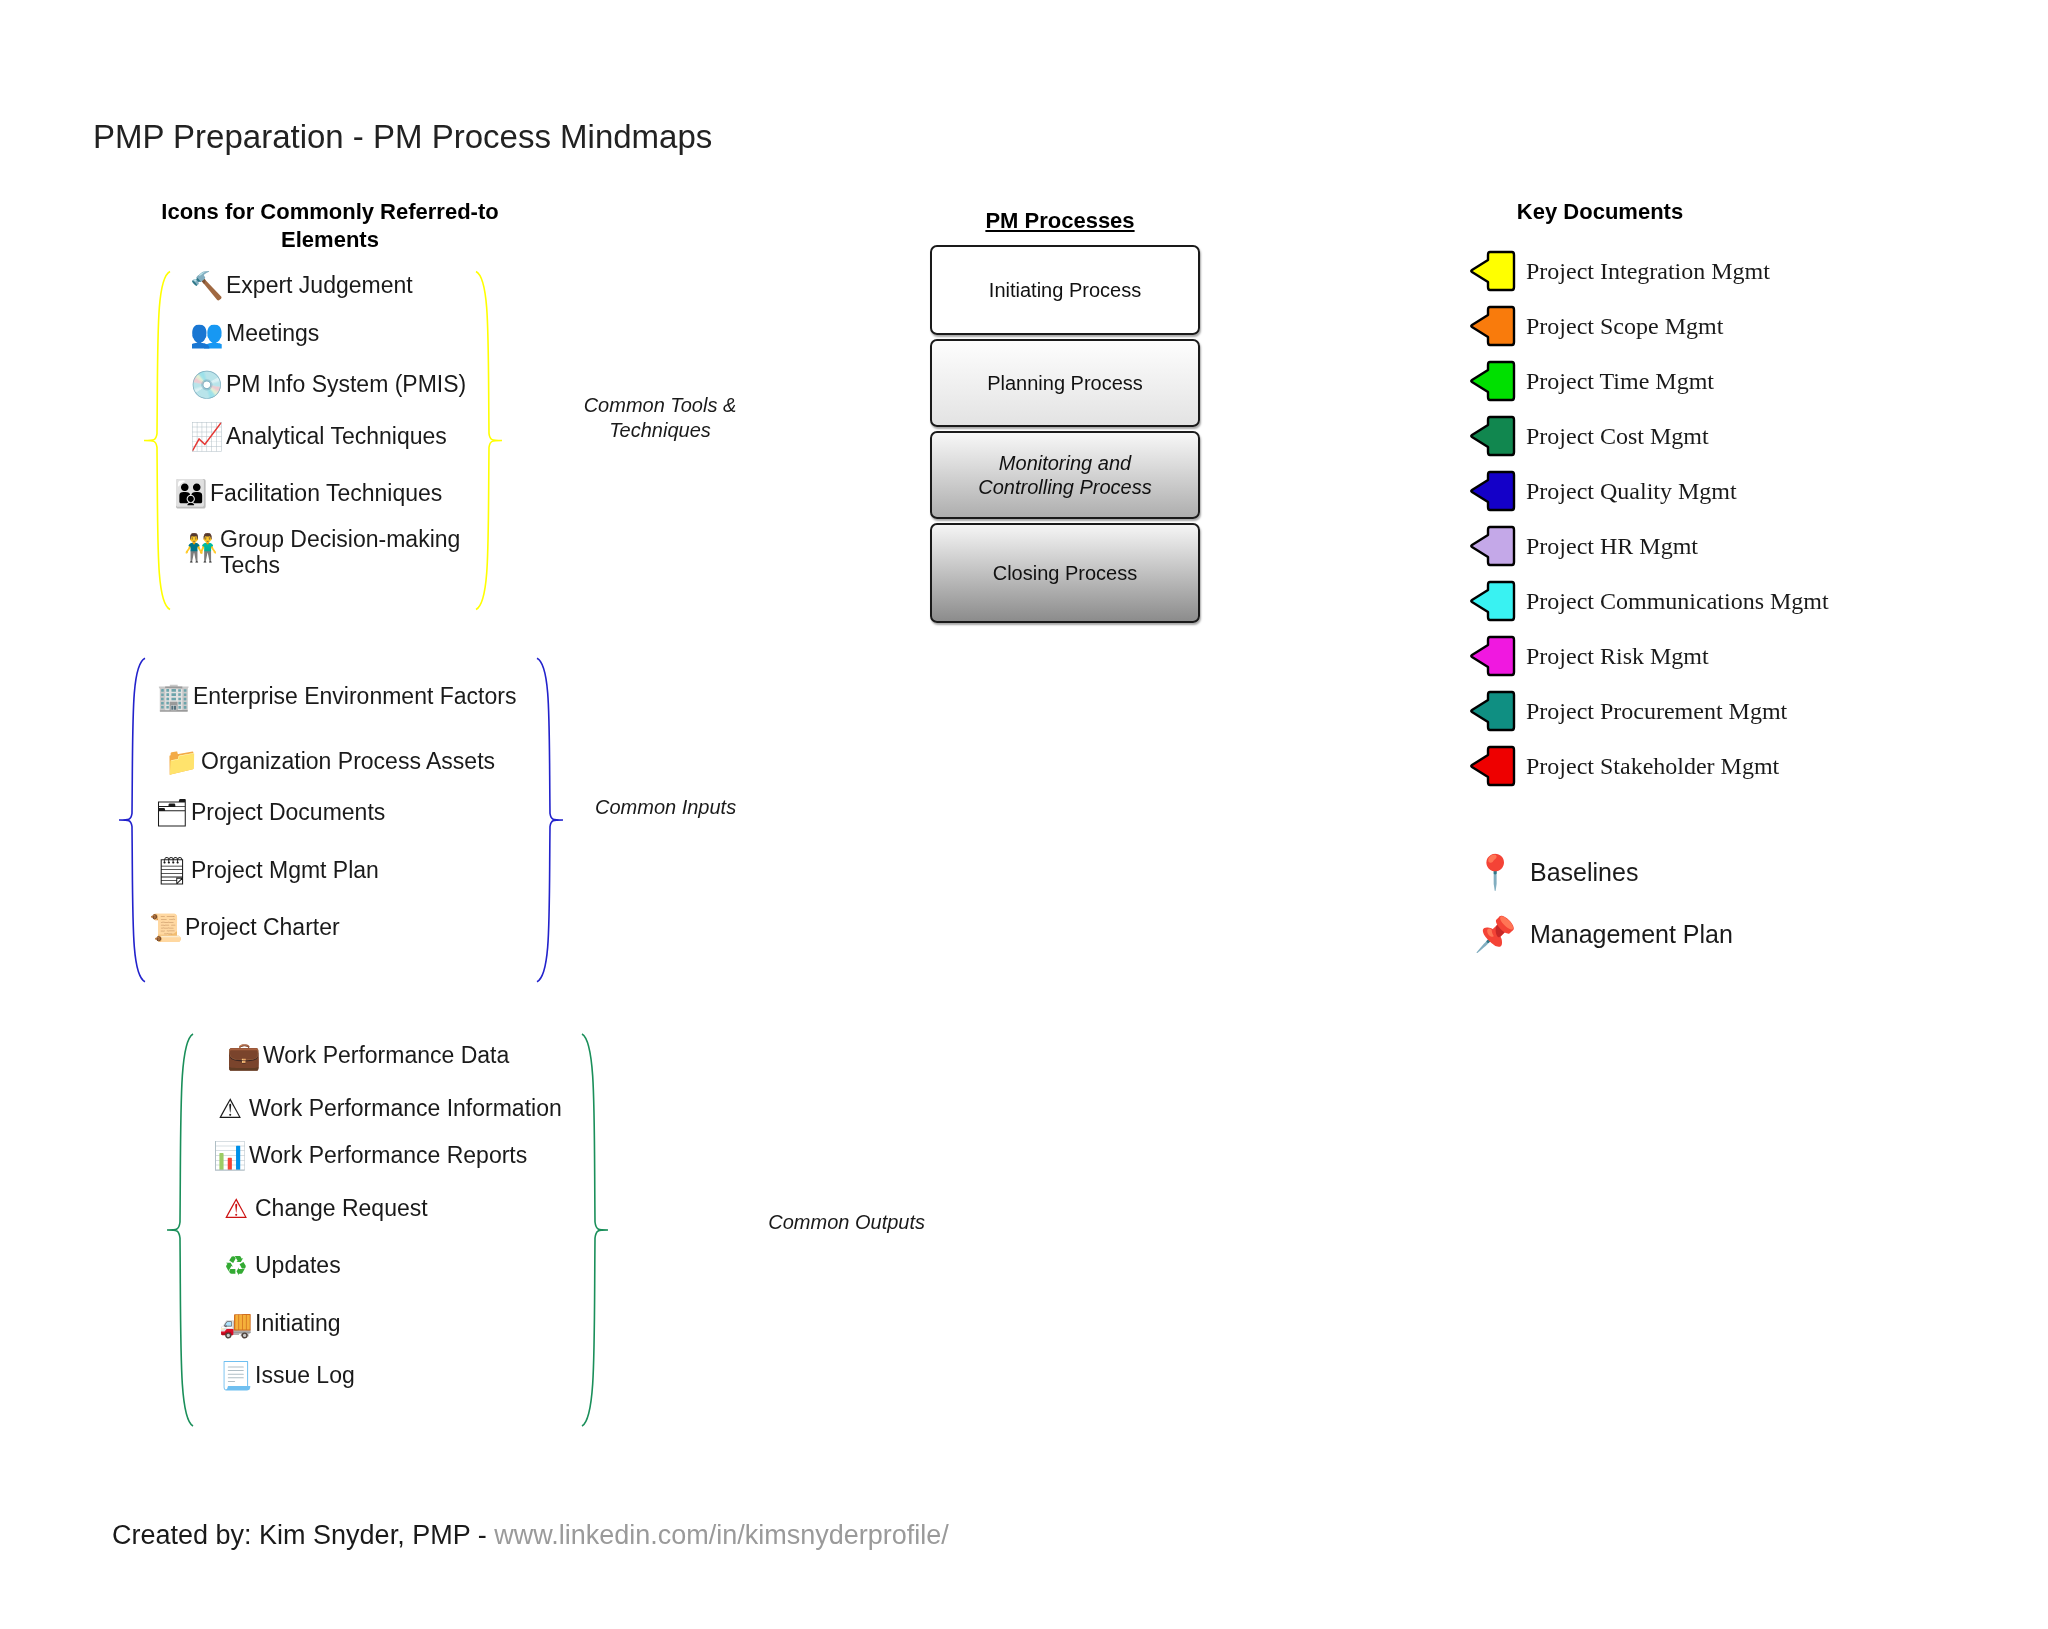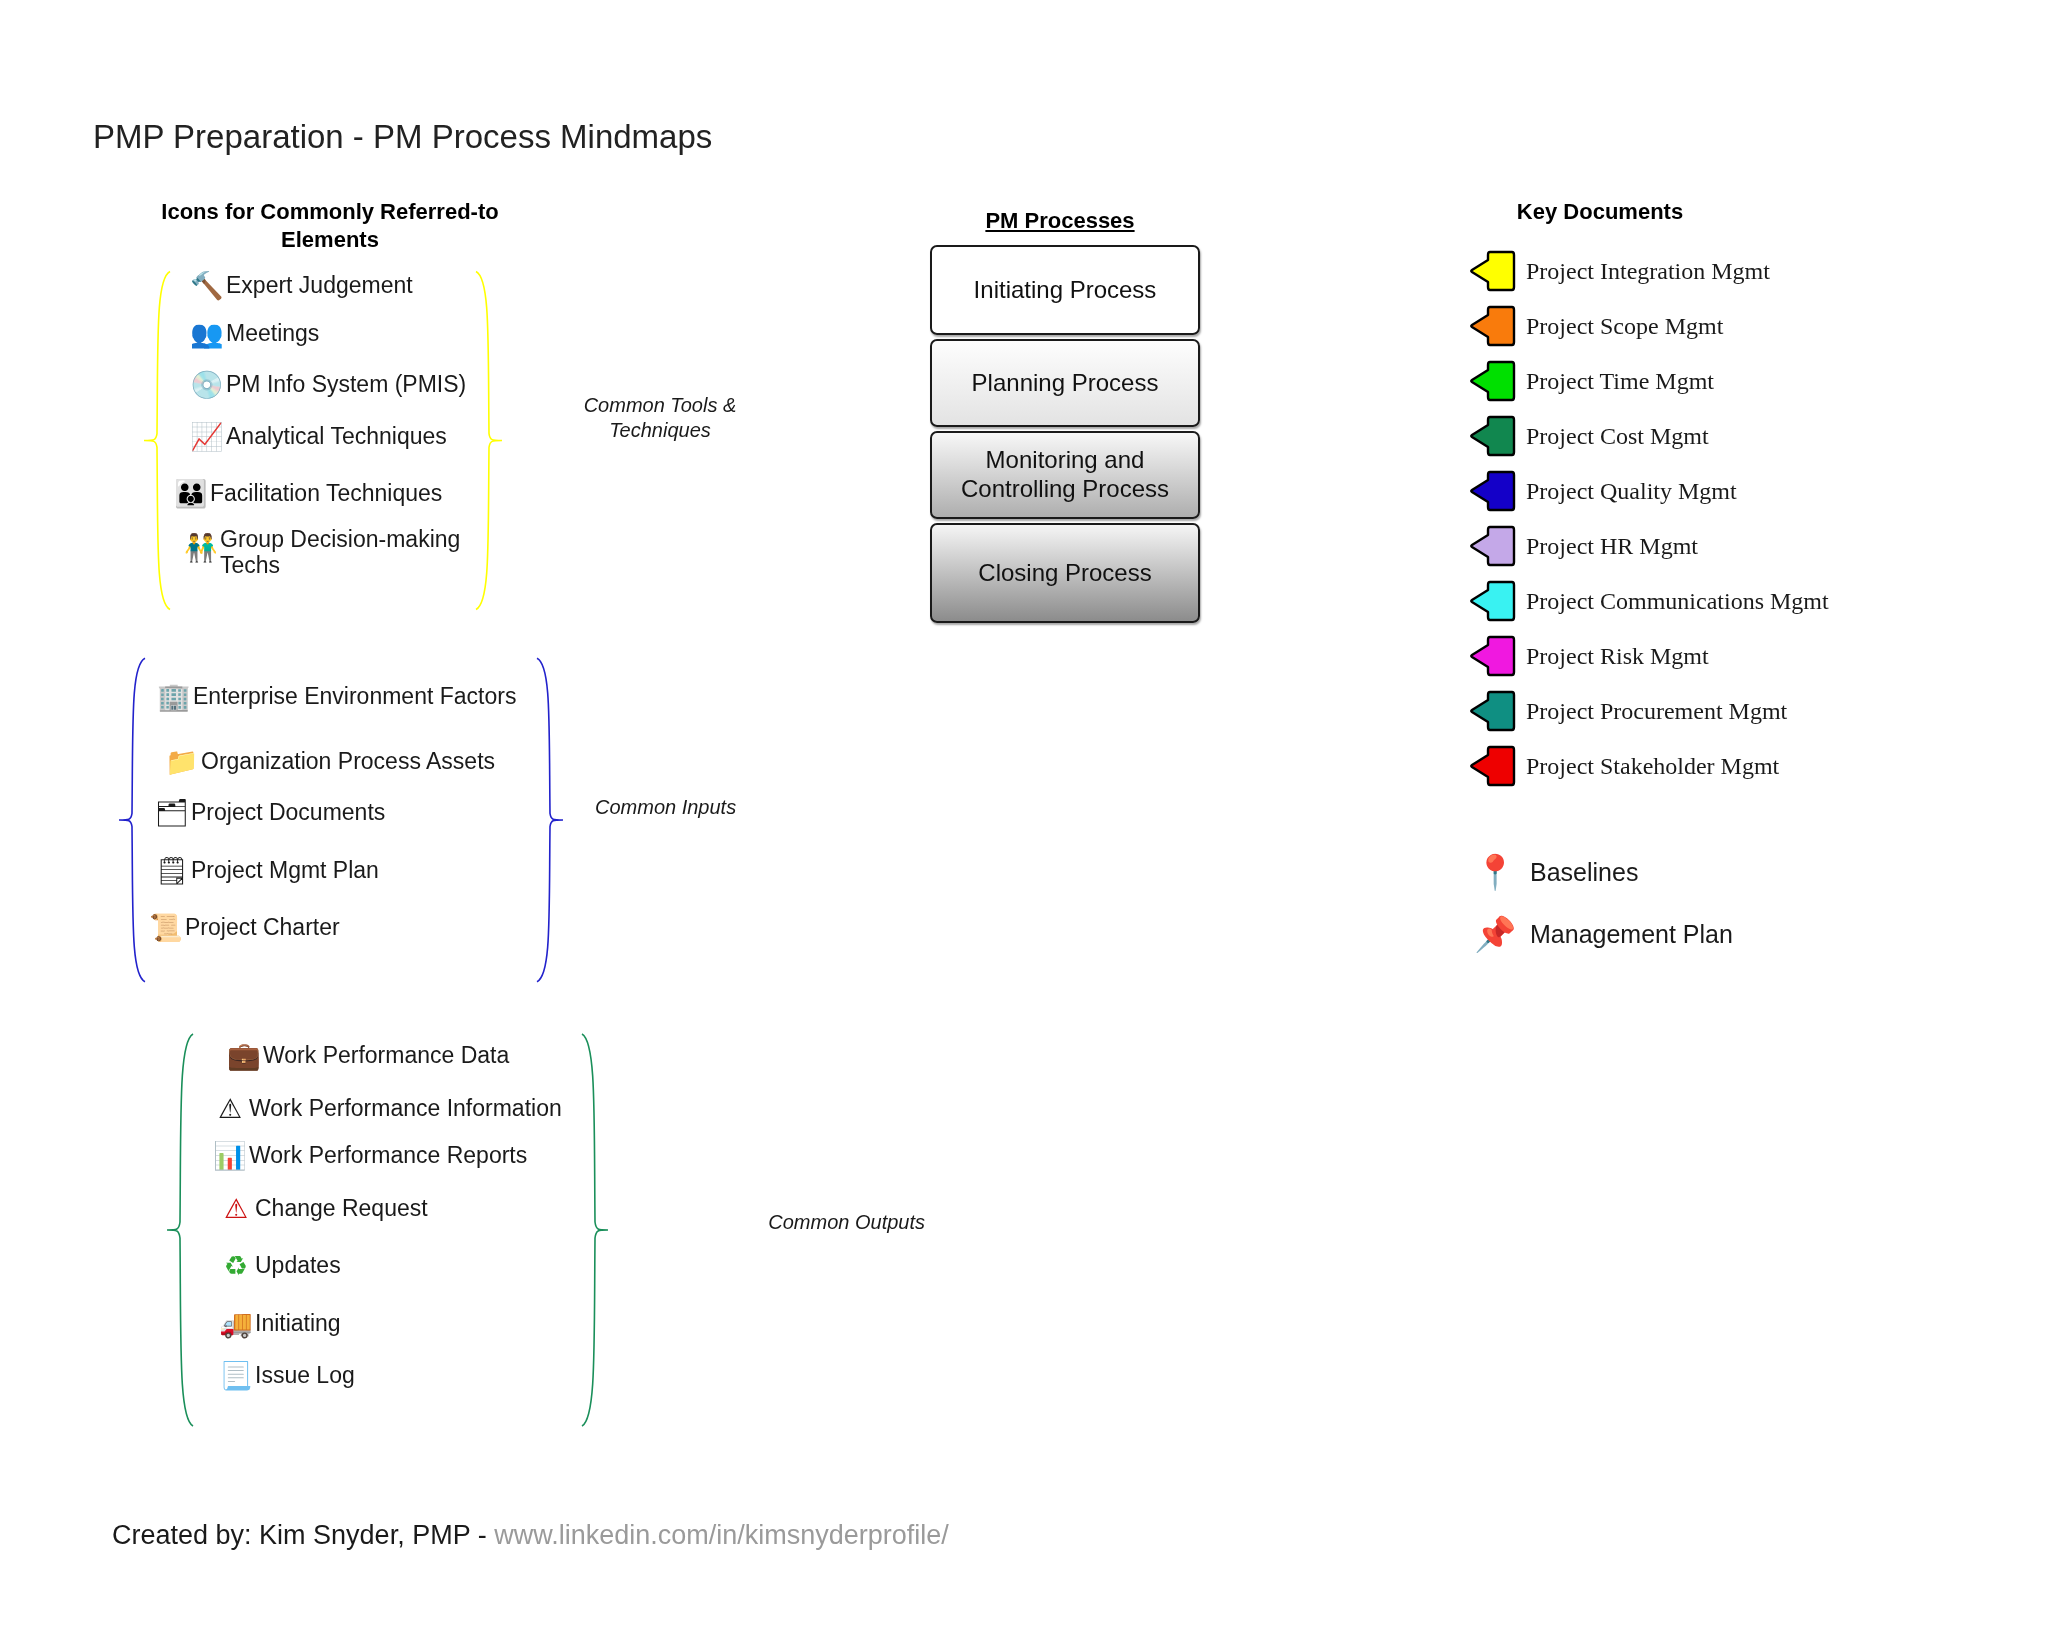--- a/index.html
+++ b/index.html
@@ -36,21 +36,21 @@
   #grp-inputs{left:125px;top:655px;width:430px;height:330px;}
   #grp-inputs .row{left:45px;}
   
   #grp-outputs{left:175px;top:1030px;width:430px;height:400px;}
   #grp-outputs .row{left:35px;}
 
   
   #process-stack{position:absolute;left:930px;top:245px;width:270px;}
   .proc-box{box-sizing:border-box;width:270px;border:2px solid #1a1a1a;border-radius:7px;
             display:flex;align-items:center;justify-content:center;text-align:center;
-            font-size:24px;color:#111;margin-bottom:4px;line-height:1.2;padding:4px 10px;
+            font-size:20px;color:#111;margin-bottom:4px;line-height:1.2;padding:4px 10px;
             box-shadow:1px 2px 2px rgba(0,0,0,.35);}
 
   
   #keydocs{position:absolute;left:1470px;top:250px;}
   .kd-row{display:flex;align-items:center;margin-bottom:13px;height:42px;font-family:Liberation Serif, serif;}
   .kd-arrow{flex:0 0 46px;width:46px;height:42px;}
   .kd-label{font-size:24px;color:#1a1a1a;white-space:nowrap;margin-left:10px;}
 
   #extra-docs{position:absolute;left:1470px;top:855px;}
   .xd-row{display:flex;align-items:center;margin-bottom:28px;}
@@ -186,21 +186,21 @@
 </div>
 
 <div id="process-stack">
   <div class="proc-box" style="height:90px;background:linear-gradient(#ffffff,#ffffff);">
     <span>Initiating Process</span>
   </div>
   <div class="proc-box" style="height:88px;background:linear-gradient(#fdfdfd,#e3e3e3);">
     <span>Planning Process</span>
   </div>
   <div class="proc-box" style="height:88px;background:linear-gradient(#f7f7f7,#aeaeae);">
-    <span style="display:block;width:230px;">Monitoring and Controlling Process</span>
+    <span style="display:block;width:230px;font-style:italic;">Monitoring and Controlling Process</span>
   </div>
   <div class="proc-box" style="height:100px;background:linear-gradient(#f5f5f5,#8c8c8c);">
     <span>Closing Process</span>
   </div>
 </div>
 
 <div id="keydocs">
 
   <div class="kd-row">
     <span class="kd-arrow">

